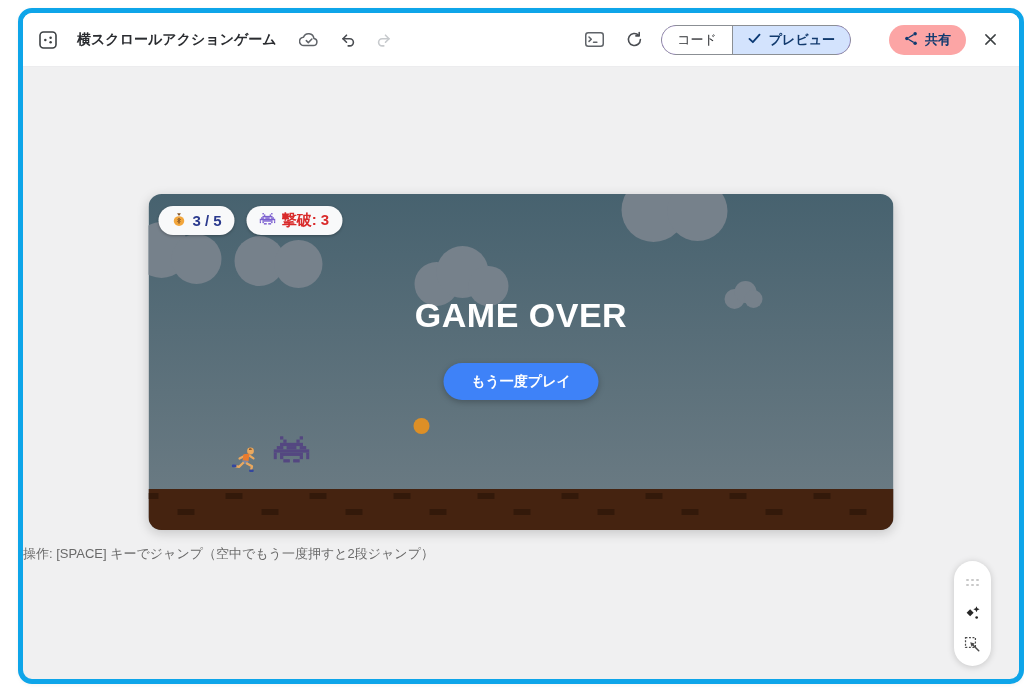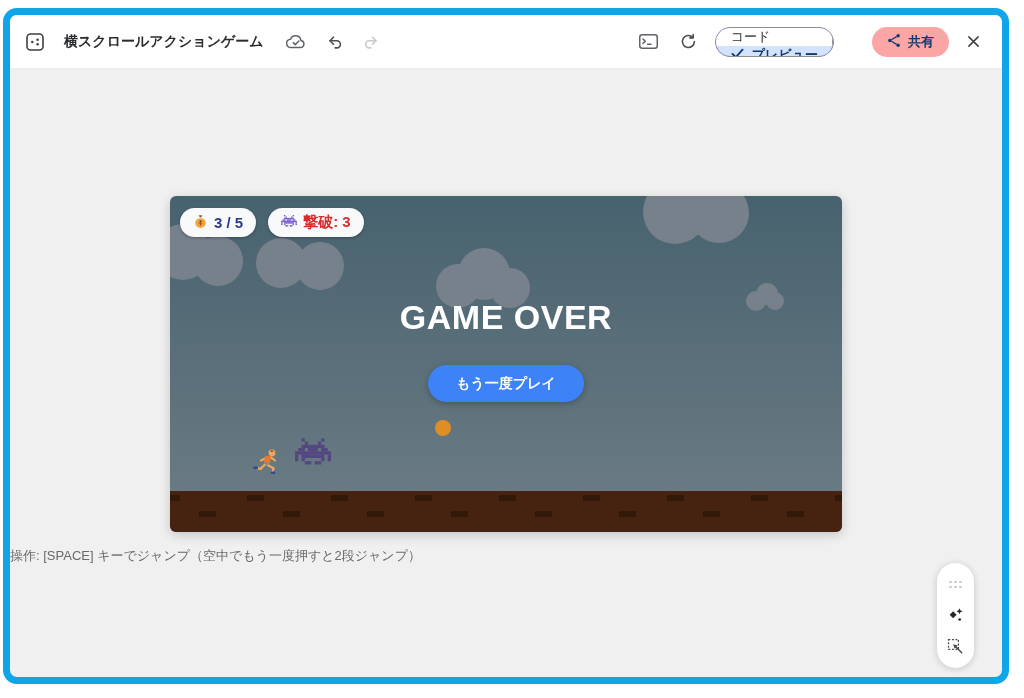--- a/index.html
+++ b/index.html
@@ -1,41 +1,41 @@
 <!DOCTYPE html>
 <html><head>
 <meta charset="utf-8">
 <style>
   html,body{margin:0;padding:0;background:#fff;width:1024px;height:698px;overflow:hidden;
     font-family:"Liberation Sans","DejaVu Sans",sans-serif;}
   *{box-sizing:border-box;}
-  .window{position:absolute;left:3px;top:8px;width:1006px;height:676px;background:#f0f0f1;
-    border:7px solid #0ea5e9;border-radius:14px;overflow:hidden;box-shadow:0 1px 4px rgba(0,0,0,.05);}
+  .window{position:absolute;left:18px;top:8px;width:1006px;height:676px;background:#f0f0f1;
+    border:5px solid #0ea5e9;border-radius:14px;overflow:hidden;box-shadow:0 1px 4px rgba(0,0,0,.05);}
   
   .topbar{height:54px;background:#fff;border-bottom:1px solid #ececee;display:flex;align-items:center;
     padding:0 20px 0 14px;}
   .tb-left{display:flex;align-items:center;gap:16px;}
   .tb-title{font-size:14px;font-weight:700;color:#2a2c30;margin:0 4px 0 2px;white-space:nowrap;}
   .icon-btn{display:flex;align-items:center;justify-content:center;background:none;border:none;padding:2px;cursor:pointer;}
   .spacer{flex:1;}
   .tb-right{display:flex;align-items:center;}
   .toggle{display:flex;align-items:stretch;height:30px;border:1px solid #8b8f94;border-radius:15px;
-    overflow:hidden;background:#6d28d9;margin-left:16px;flex-direction:column;}
+    overflow:hidden;background:#6d28d9;margin-left:16px;}
   .toggle-code{display:flex;align-items:center;padding:0 15px;font-size:13px;color:#2d2f33;background:#fff;
     border-right:1px solid #8b8f94;cursor:pointer;}
   .toggle-preview{display:flex;align-items:center;gap:8px;padding:0 15px;background:#d3e3fd;color:#123a6d;
     font-size:13px;font-weight:600;cursor:pointer;text-align:center;}
   .share-btn{display:flex;align-items:center;gap:7px;height:30px;padding:0 15px;background:#fca5a5;
     border:none;border-radius:15px;color:#0f3a70;font-size:13px;font-weight:600;margin-left:38px;cursor:pointer;}
   .close-btn{margin-left:16px;}
   .tb-gap18{margin-left:18px;}
   
   .content{position:relative;height:621px;}
-  .game-canvas{position:absolute;left:50%;top:127px;transform:translateX(-50%);width:672px;height:336px;
-    border-radius:6px;overflow:hidden;box-shadow:0 3px 12px rgba(0,0,0,.18);}
+  .game-canvas{position:absolute;left:50%;top:127px;transform:translateX(-50%);width:745px;height:336px;
+    border-radius:13px;overflow:hidden;box-shadow:0 3px 12px rgba(0,0,0,.18);}
   .sky{position:absolute;inset:0;background:linear-gradient(#47626f,#6e7d85);}
   .cloud{position:absolute;}
   .cloud i{position:absolute;background:#76818b;border-radius:50%;}
   .ground{position:absolute;left:0;right:0;bottom:0;height:41px;background:#452310;
     background-image:
       linear-gradient(90deg,#33190a 0 17px,transparent 17px 84px),
       linear-gradient(90deg,#33190a 0 17px,transparent 17px 84px);
     background-size:84px 6px,84px 6px;background-repeat:repeat-x,repeat-x;
     background-position:-7px 4px,29px 20px;}
   .coin{position:absolute;border-radius:50%;background:#dd8f26;z-index:1;}

